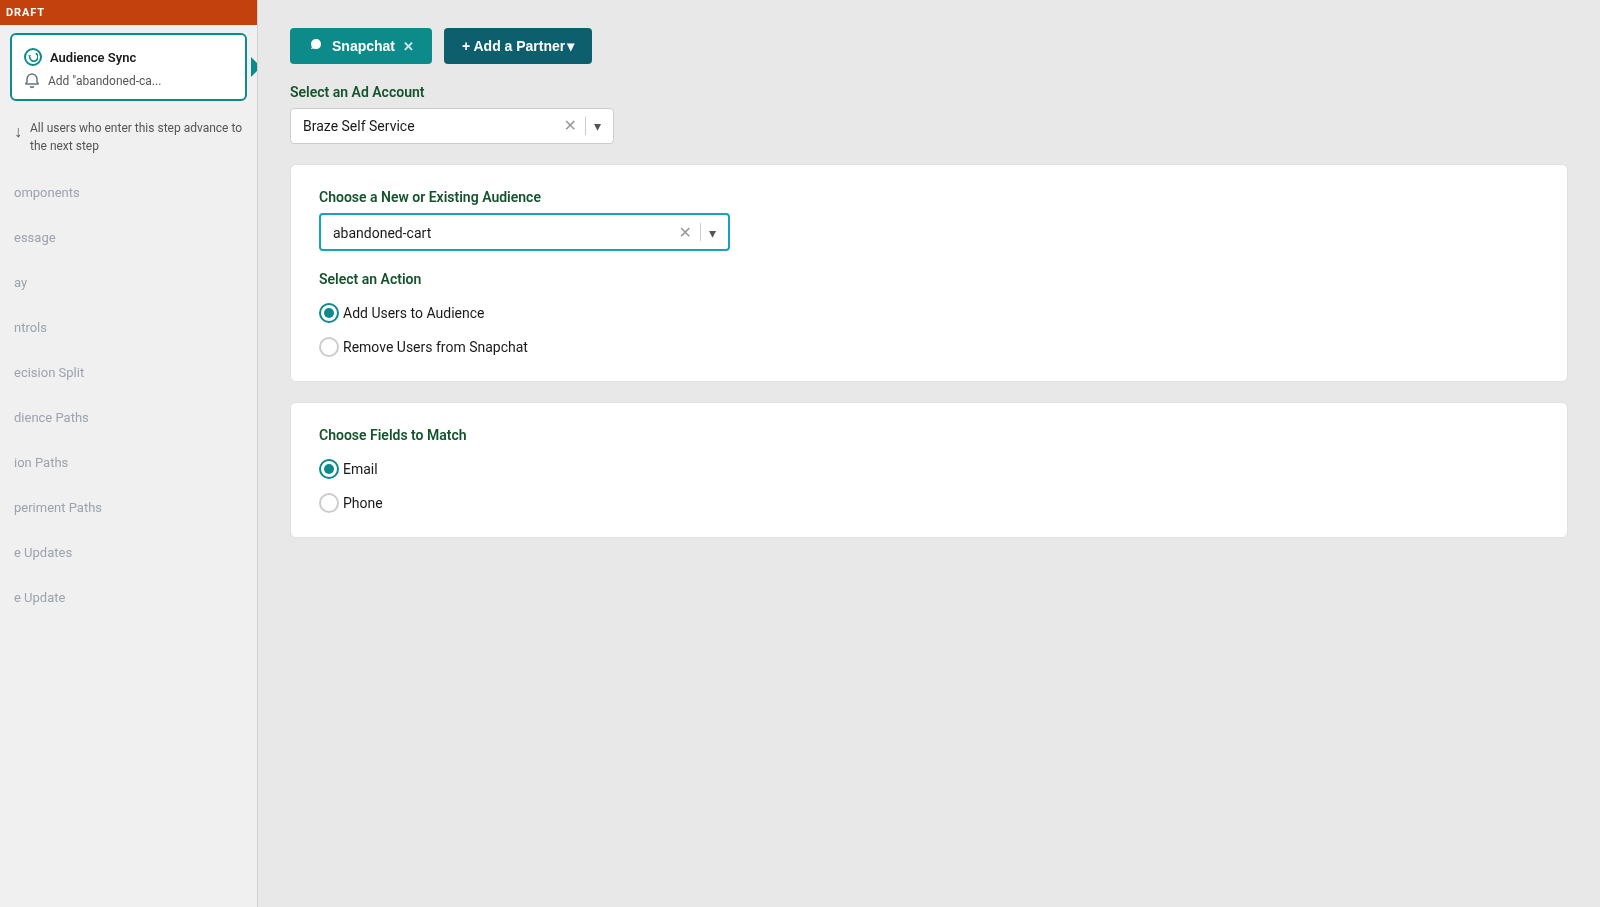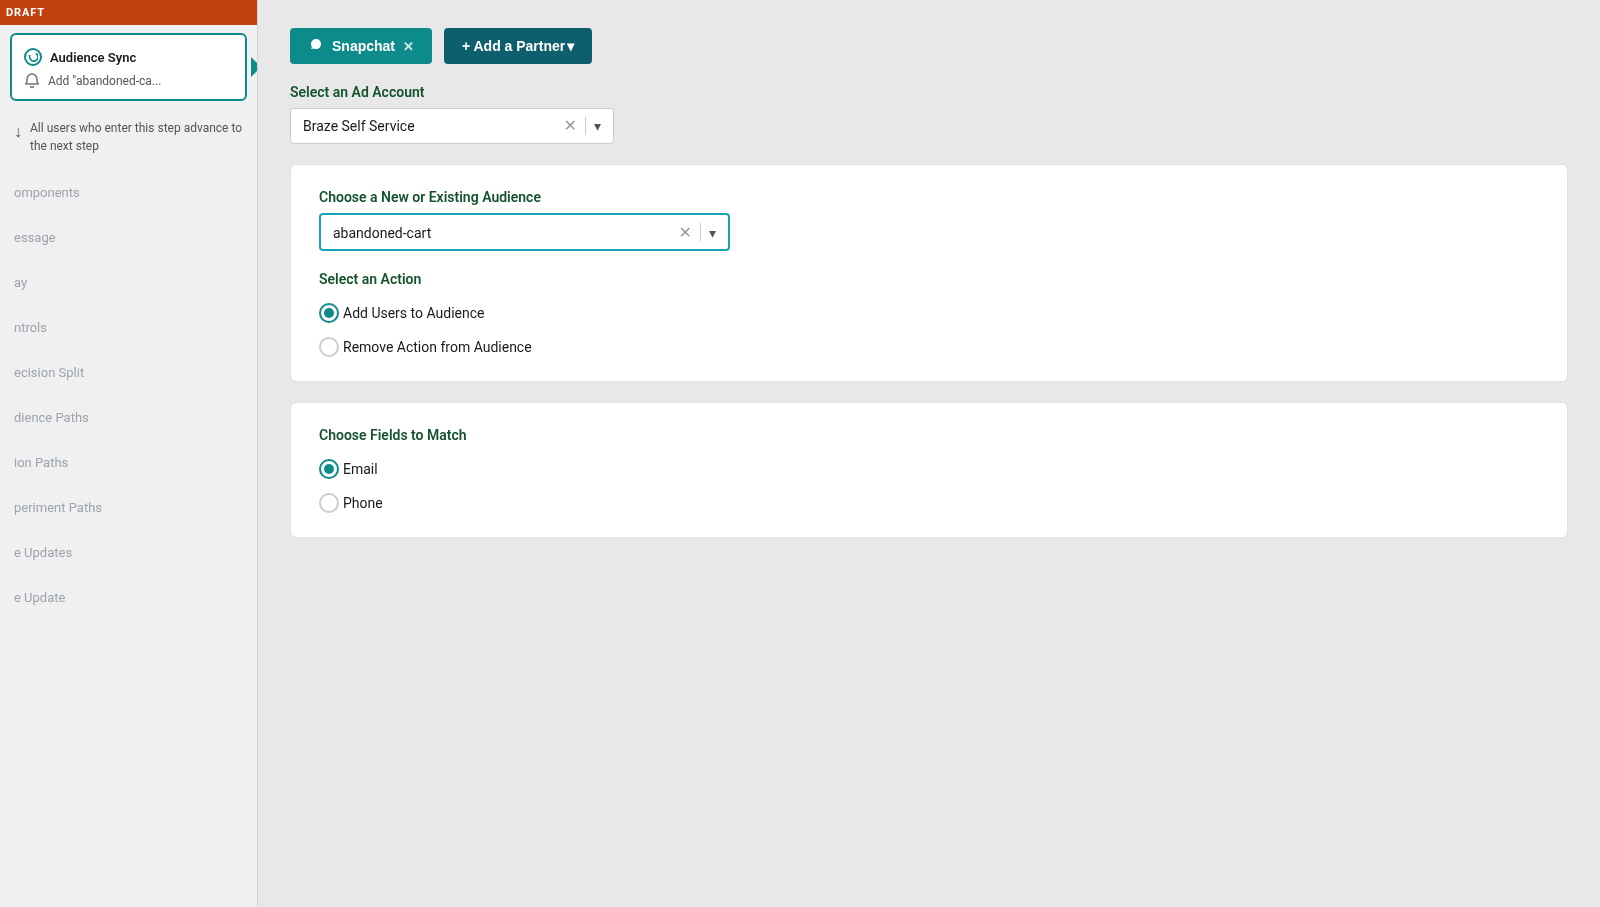--- a/index.html
+++ b/index.html
@@ -434,21 +434,21 @@
         <div class="section-label">Select an Action</div>
         <div class="radio-group">
           <div class="radio-option">
             <div class="radio-outer selected">
               <div class="radio-inner"></div>
             </div>
             <span class="radio-label">Add Users to Audience</span>
           </div>
           <div class="radio-option">
             <div class="radio-outer"></div>
-            <span class="radio-label">Remove Action from Audience</span>
+            <span class="radio-label">Remove Users from Snapchat</span>
           </div>
         </div>
       </div>
     </div>
 
     <div class="panel-card">
       <div class="section-label">Choose Fields to Match</div>
       <div class="radio-group">
         <div class="radio-option">
           <div class="radio-outer selected">

